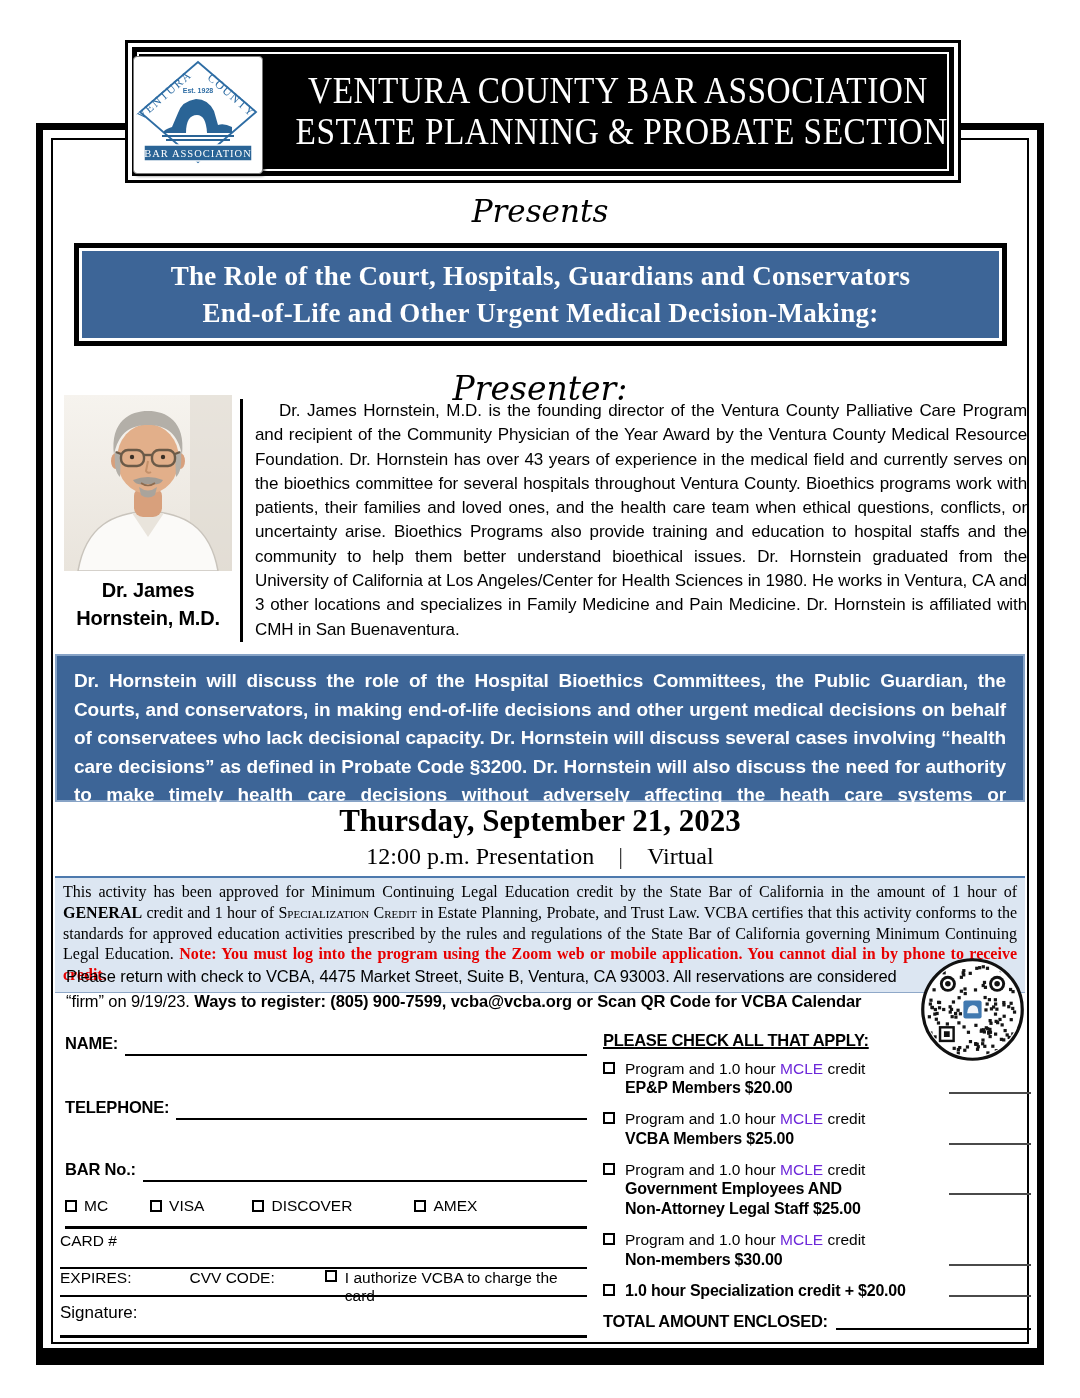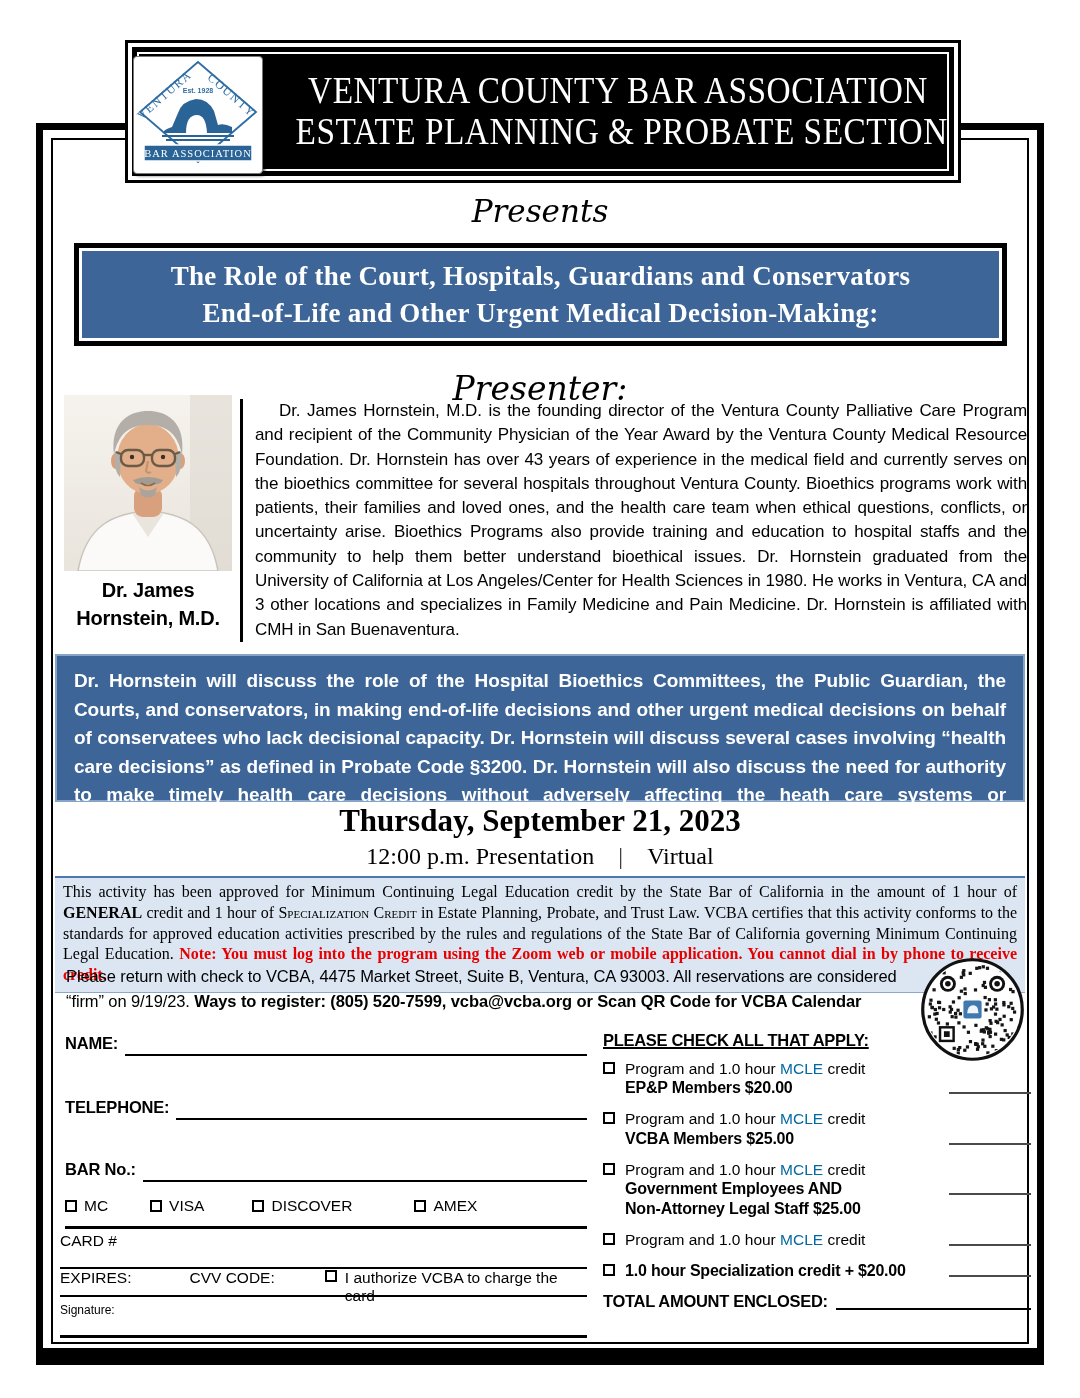--- a/index.html
+++ b/index.html
@@ -106,32 +106,32 @@
   #cardnum-row { left:60px; top:1229px; width:527px; height:40px;
     border-bottom:2px solid #000; font-size:15.5px; padding-top:3px; }
   #expires-row { left:60px; top:1262px; width:527px; height:35px;
     border-bottom:2px solid #000; display:flex; padding-top:7px;
     font-size:15.5px; }
   #expires-row .exp { width:132px; }
   #expires-row .cvv { width:138px; }
   #expires-row .auth { display:flex; }
   #expires-row .auth .cb { margin-right:8px; margin-top:1px; }
   #signature-row { left:60px; top:1300px; width:527px; height:38px;
-    border-bottom:3px solid #000; font-size:12px; padding-top:3px; }
+    border-bottom:3px solid #000; font-size:17px; padding-top:3px; }
 
   
   #options { left:603px; top:1031px; width:428px; }
   #options-heading { font-size:16.5px; font-weight:bold;
     text-decoration:underline; text-decoration-thickness:2px;
     letter-spacing:-0.3px; margin-bottom:9px; }
   .opt { display:flex; margin-bottom:11px; }
   .opt .cb { margin-top:3px; }
   .opt-text { margin-left:10px; font-size:15.5px; line-height:1.25; flex:1; }
   .opt-price { font-weight:bold; font-size:16px; letter-spacing:-0.2px; }
-  .red { color:#0369a1; }
+  .red { color:#6d28d9; }
   .opt-blank { width:82px; border-bottom:2px solid #4a4a4a;
     align-self:flex-end; margin-bottom:4px; flex:none; margin-left:6px; }
   .opt-single { margin-left:10px; font-weight:bold; font-size:16px;
     line-height:1.3; flex:1; letter-spacing:-0.2px; }
   #total-row { display:flex; margin-top:5px; font-weight:bold;
     font-size:16.5px; letter-spacing:-0.3px; }
   #total-row .total-line { flex:1; border-bottom:2px solid #000;
     margin-left:8px; height:18px; }
 </style>
 </head>
@@ -219,21 +219,21 @@
 
 <div class="abs" id="summary">Dr. Hornstein will discuss the role of the Hospital Bioethics Committees, the Public Guardian, the Courts, and conservators, in making end-of-life decisions and other urgent medical decisions on behalf of conservatees who lack decisional capacity.  Dr. Hornstein will discuss several cases involving “health care decisions” as defined in Probate Code §3200.  Dr. Hornstein will also discuss the need for authority to make timely health care decisions without adversely affecting the heath care systems or conservatees.</div>
 
 <div class="abs" id="event-date">Thursday, September 21, 2023</div>
 <div class="abs" id="event-time">
   <span>12:00 p.m. Presentation</span><span class="divider">|</span><span>Virtual</span>
 </div>
 
 <div class="abs" id="mcle"><span>This activity has been approved for Minimum Continuing Legal Education credit by the State Bar of California in the amount of 1 hour of </span><span class="general">GENERAL</span><span> credit and 1 hour of </span><span class="spec">Specialization Credit</span><span> in Estate Planning, Probate, and Trust Law.  VCBA certifies that this activity conforms to the standards for approved education activities prescribed by the rules and regulations of the State Bar of California governing Minimum Continuing Legal Education. </span><span class="note">Note: You must log into the program using the Zoom web or mobile application. You cannot dial in by phone to receive credit.</span></div>
 
-<div class="abs" id="reg-intro"><span>Please return with check to VCBA, 4475 Market Street, Suite B, Ventura, CA 93003.  All reservations are considered “firm” on 9/19/23. </span><span class="b">Ways to register: (805) 520-7599, vcba@vcba.org or Scan QR Code for VCBA Calendar</span></div>
+<div class="abs" id="reg-intro"><span>Please return with check to VCBA, 4475 Market Street, Suite B, Ventura, CA 93003.  All reservations are considered “firm” on 9/19/23. </span><span class="b">Ways to register: (805) 900-7599, vcba@vcba.org or Scan QR Code for VCBA Calendar</span></div>
 
 <div class="abs" id="qr">
   <svg width="107" height="107" viewBox="0 0 100 100">
     <defs>
         <clipPath id="qclip">
           <circle cx="50" cy="50" r="44"></circle>
         </clipPath>
       </defs>
     <circle cx="50" cy="50" r="46.5" fill="#fff" stroke="#111" stroke-width="3"></circle>
     <g id="qr-dots" clip-path="url(#qclip)">
@@ -466,20 +466,21 @@
       <div class="opt-price">Government Employees AND</div>
       <div class="opt-price">Non-Attorney Legal Staff $25.00</div>
     </span>
     <span class="opt-blank" style="margin-bottom:24px"></span>
   </div>
 
   <div class="opt">
     <span class="cb"></span>
     <span class="opt-text">
       <span>Program and 1.0 hour </span><span class="red">MCLE</span><span> credit</span>
+      <div class="opt-price">Non-members $30.00</div>
     </span>
     <span class="opt-blank"></span>
   </div>
 
   <div class="opt">
     <span class="cb"></span>
     <span class="opt-single">1.0 hour Specialization credit + $20.00</span>
     <span class="opt-blank"></span>
   </div>
 

